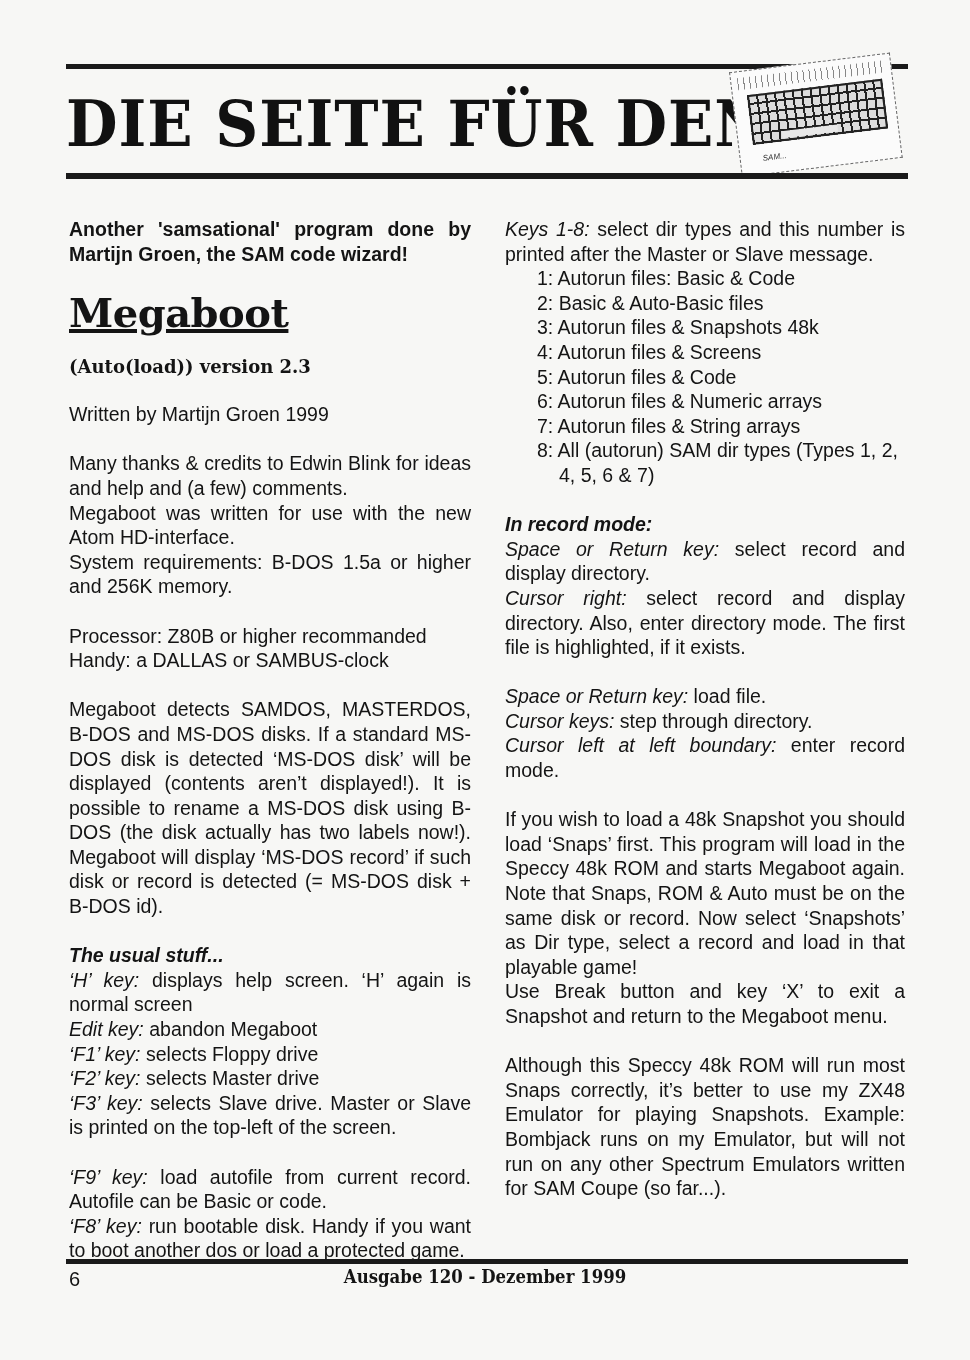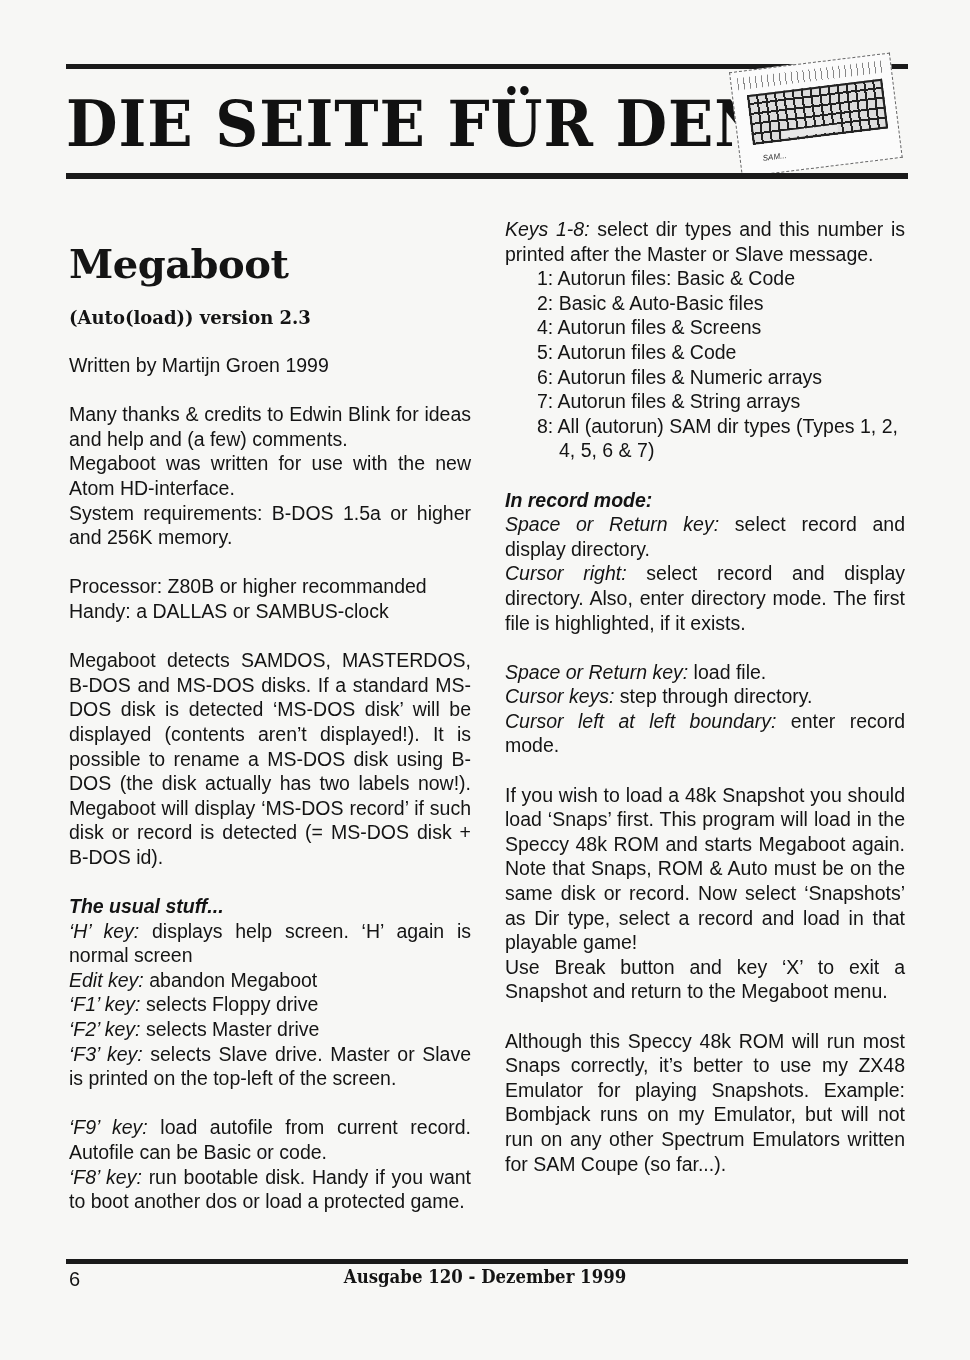--- a/index.html
+++ b/index.html
@@ -75,20 +75,21 @@
   .gap { height: 24.6px; }
 
   .intro { font-weight: bold; }
   .title {
     font-family: "DejaVu Serif", serif;
     font-weight: bold;
     font-size: 40px;
     line-height: 46px;
     margin-top: 24px;
     letter-spacing: -0.5px;
+    text-decoration: underline;
   }
   .subtitle {
     font-family: "DejaVu Serif", serif;
     font-weight: bold;
     font-size: 18px;
     line-height: 26px;
     margin-top: 18px;
   }
   .byline { font-weight: normal; margin-top: 22px; }
   .section-head { font-weight: bold; font-style: italic; }
@@ -121,20 +122,21 @@
     <div class="kb-teeth"></div>
     <div class="kb-keys"></div>
     <div class="kb-space"></div>
     <div class="kb-label">SAM...</div>
   </div>
 </div>
 
 <div class="rule rule-mid"></div>
 
 <div class="col col-left">
+  <p class="intro justify">Another 'samsational' program done by Martijn Groen, the SAM code wizard!</p>
   <div class="title">Megaboot</div>
   <div class="subtitle">(Auto(load)) version 2.3</div>
   <p class="byline">Written by Martijn Groen 1999</p>
   <div class="gap"></div>
   <p class="justify">Many thanks &amp; credits to Edwin Blink for ideas and help and (a few) comments.</p>
   <p class="justify">Megaboot was written for use with the new Atom HD-interface.</p>
   <p class="justify">System requirements: B-DOS 1.5a or higher and 256K memory.</p>
   <div class="gap"></div>
   <p>Processor: Z80B or higher recommanded</p>
   <p>Handy: a DALLAS or SAMBUS-clock</p>
@@ -150,20 +152,21 @@
   <div class="gap"></div>
   <p class="justify"><span class="key">‘F9’ key:</span><span> load autofile from current record. Autofile can be Basic or code.</span></p>
   <p class="justify"><span class="key">‘F8’ key:</span><span> run bootable disk. Handy if you want to boot another dos or load a protected game.</span></p>
 </div>
 
 <div class="col col-right">
   <p class="justify"><span class="key">Keys 1-8:</span><span> select dir types and this number is printed after the Master or Slave message.</span></p>
   <ol class="dirtypes">
     <li>1: Autorun files: Basic &amp; Code</li>
     <li>2: Basic &amp; Auto-Basic files</li>
+    <li>3: Autorun files &amp; Snapshots 48k</li>
     <li>4: Autorun files &amp; Screens</li>
     <li>5: Autorun files &amp; Code</li>
     <li>6: Autorun files &amp; Numeric arrays</li>
     <li>7: Autorun files &amp; String arrays</li>
     <li>8: All (autorun) SAM dir types (Types 1, 2, 4, 5, 6 &amp; 7)</li>
   </ol>
   <div class="gap"></div>
   <p class="section-head">In record mode:</p>
   <p class="justify"><span class="key">Space or Return key:</span><span> select record and display directory.</span></p>
   <p class="justify"><span class="key">Cursor right:</span><span> select record and display directory. Also, enter directory mode. The first file is highlighted, if it exists.</span></p>

